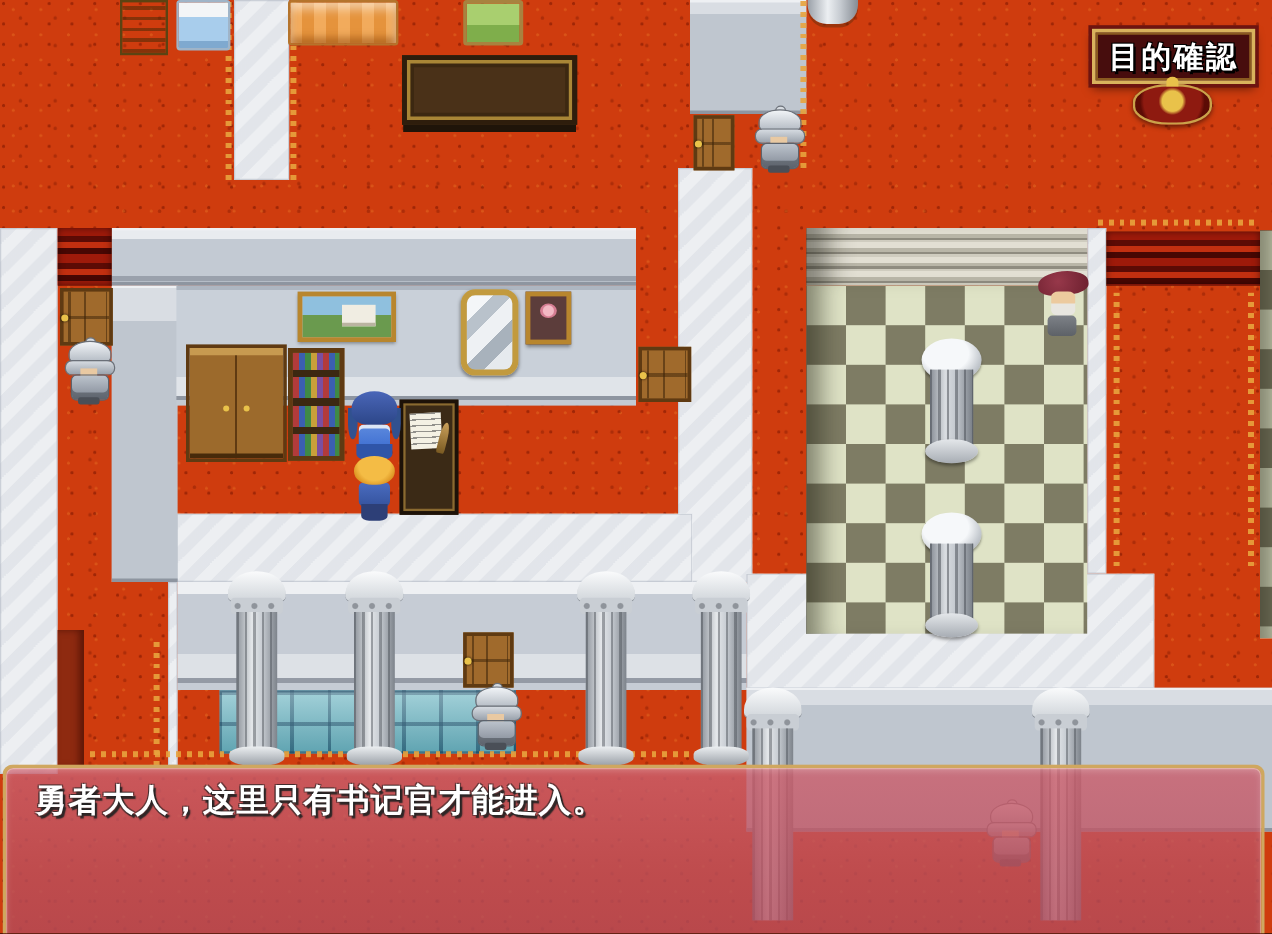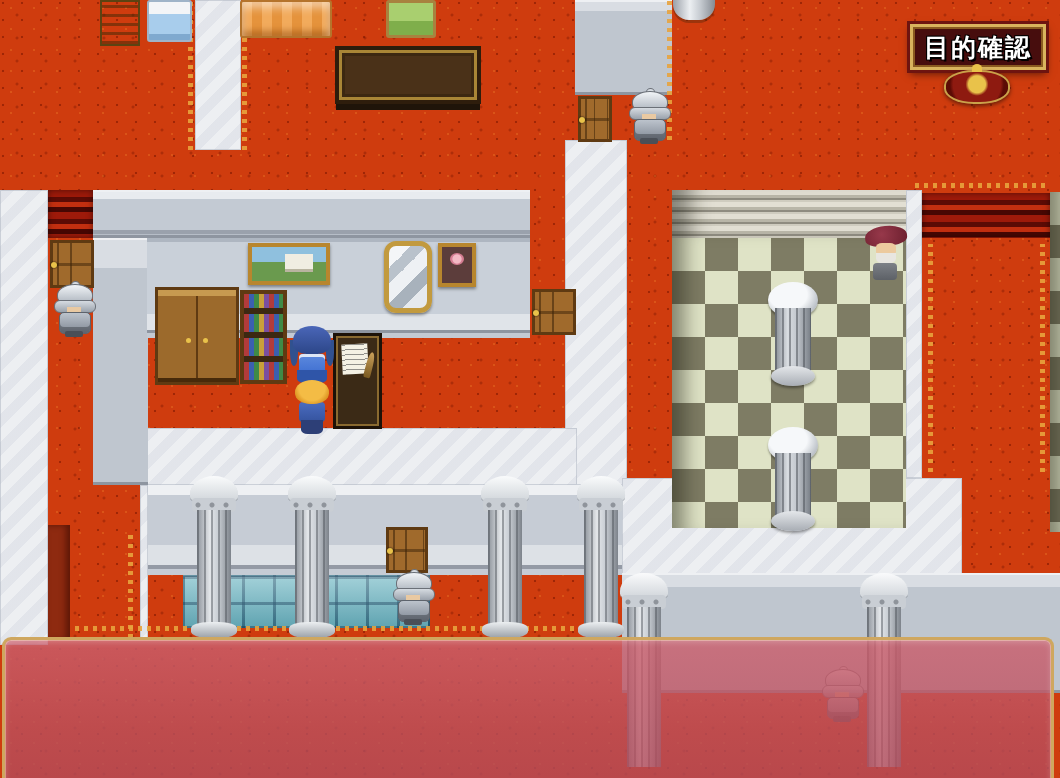--- a/index.html
+++ b/index.html
@@ -297,16 +297,17 @@
       <i class="h-hair"></i>
   </div>
 
   <div class="badge">
     <span>目的確認</span>
   </div>
   <div class="crest"></div>
 
   <div class="dialogue">
     <div class="text">
+      <div class="line">勇者大人，这里只有书记官才能进入。</div>
     </div>
   </div>
 
 </div>
 
 </body></html>

